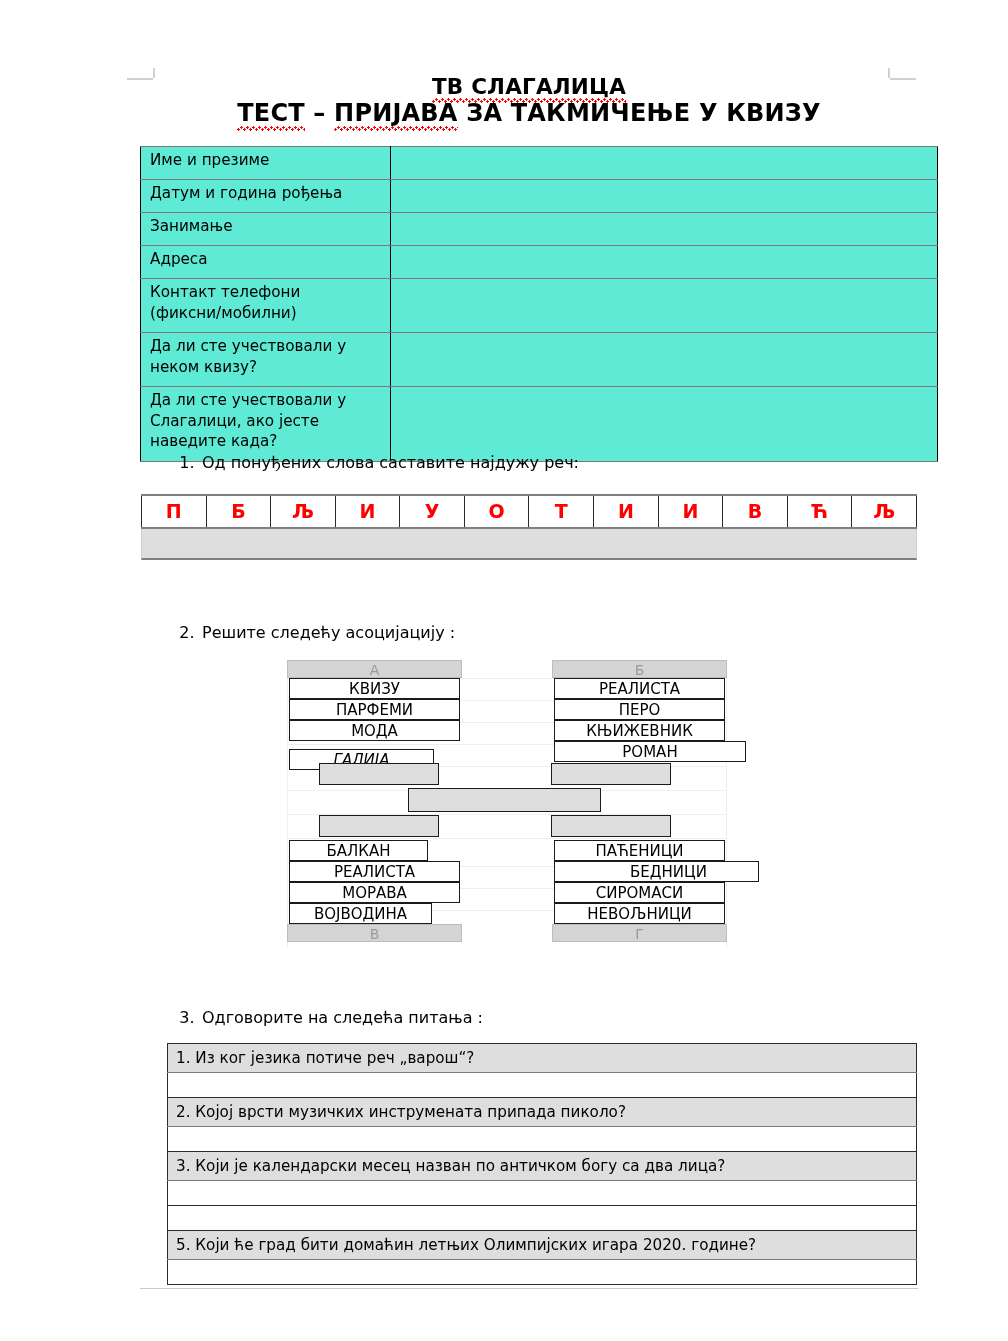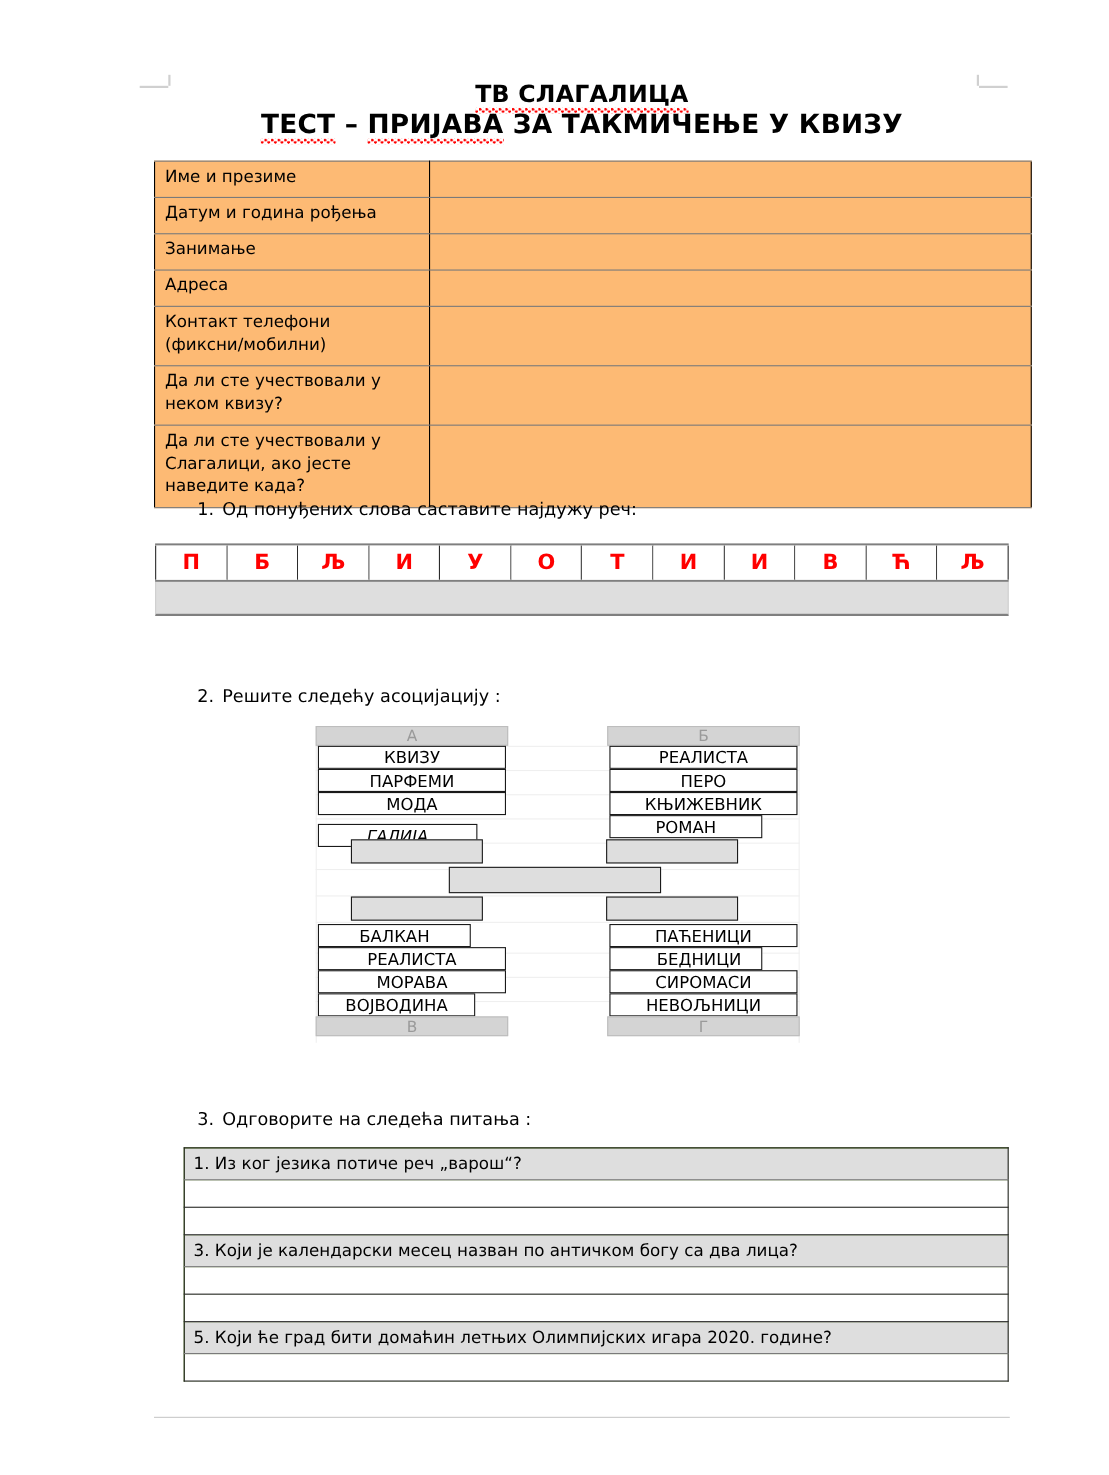--- a/index.html
+++ b/index.html
@@ -93,21 +93,21 @@
     position: absolute;
     left: 140px;
     top: 146px;
     width: 777px;
     border-collapse: collapse;
     border-left: 1.6px solid #000;
     border-right: 1.6px solid #000;
     border-top: 1.6px solid #808080;
     border-bottom: 1.6px solid #808080;
     table-layout: fixed;
-    background: #fdba74;
+    background: #5eead4;
   }
   .form-table td {
     border-top: 1.6px solid #7a7a7a;
     border-bottom: 1.6px solid #7a7a7a;
     font-size: 15.2px;
     line-height: 20.5px;
     padding: 3px 0 3px 9px;
     vertical-align: top;
   }
   .form-table td.label {
@@ -220,21 +220,21 @@
 
   
   .qtable {
     position: absolute;
     left: 167px;
     top: 1043px;
     width: 750px;
     border-collapse: collapse;
     border: 1.8px solid #2b2b2b;
     table-layout: fixed;
-    background: #4d7c0f;
+    background: #84cc16;
   }
   .qtable td {
     font-size: 15.2px;
     line-height: 20px;
     padding: 2px 0 2px 8px;
     border-left: 1.8px solid #2b2b2b;
     border-right: 1.8px solid #2b2b2b;
   }
   .qtable td.qrow {
     background: #dedede;
@@ -348,55 +348,58 @@
     <div class="colhead" style="left:265px; top:0; width:175px;">Б</div>
 
     <div class="wordbox" style="left:2px; top:18px; width:171px;">КВИЗУ</div>
     <div class="wordbox" style="left:2px; top:39px; width:171px;">ПАРФЕМИ</div>
     <div class="wordbox" style="left:2px; top:60px; width:171px;">МОДА</div>
     <div class="wordbox" style="left:2px; top:89px; width:145px;font-style:italic;">ГАЛИЈА</div>
 
     <div class="wordbox" style="left:267px; top:18px; width:171px;">РЕАЛИСТА</div>
     <div class="wordbox" style="left:267px; top:39px; width:171px;">ПЕРО</div>
     <div class="wordbox" style="left:267px; top:60px; width:171px;">КЊИЖЕВНИК</div>
-    <div class="wordbox" style="left:267px; top:81px; width:139px;">РОМАН</div>
+    <div class="wordbox" style="left:267px; top:81px; width:192px;">РОМАН</div>
 
     <div class="ansbox" style="left:32px; top:103px; width:120px; height:22px;"></div>
     <div class="ansbox" style="left:264px; top:103px; width:120px; height:22px;"></div>
 
     <div class="ansbox" style="left:121px; top:128px; width:193px; height:24px;"></div>
 
     <div class="ansbox" style="left:32px; top:155px; width:120px; height:22px;"></div>
     <div class="ansbox" style="left:264px; top:155px; width:120px; height:22px;"></div>
 
     <div class="wordbox" style="left:2px; top:180px; width:139px;">БАЛКАН</div>
     <div class="wordbox" style="left:2px; top:201px; width:171px;">РЕАЛИСТА</div>
     <div class="wordbox" style="left:2px; top:222px; width:171px;">МОРАВА</div>
     <div class="wordbox" style="left:2px; top:243px; width:143px;">ВОЈВОДИНА</div>
 
     <div class="wordbox" style="left:267px; top:180px; width:171px;">ПАЋЕНИЦИ</div>
-    <div class="wordbox" style="left:267px; top:201px; width:139px;padding-left:24px;">БЕДНИЦИ</div>
+    <div class="wordbox" style="left:267px; top:201px; width:205px;padding-left:24px;">БЕДНИЦИ</div>
     <div class="wordbox" style="left:267px; top:222px; width:171px;">СИРОМАСИ</div>
     <div class="wordbox" style="left:267px; top:243px; width:171px;">НЕВОЉНИЦИ</div>
 
     <div class="colhead" style="left:0; top:264px; width:175px;">В</div>
     <div class="colhead" style="left:265px; top:264px; width:175px;">Г</div>
   </div>
 
   <div class="prompt q3"><span class="num">3.</span><span>Одговорите на следећа питања :</span></div>
 
   <table class="qtable">
     <tbody>
       <tr>
           <td class="qrow">1. Из ког језика потиче реч „варош“?</td>
         </tr>
       <tr>
           <td class="arow"></td>
         </tr>
       <tr>
+          <td class="qrow">2. Којој врсти музичких инструмената припада пиколо?</td>
+        </tr>
+      <tr>
           <td class="arow"></td>
         </tr>
       <tr>
           <td class="qrow">3. Који је календарски месец назван по античком богу са два лица?</td>
         </tr>
       <tr>
           <td class="arow"></td>
         </tr>
       <tr>
           <td class="arow"></td>

